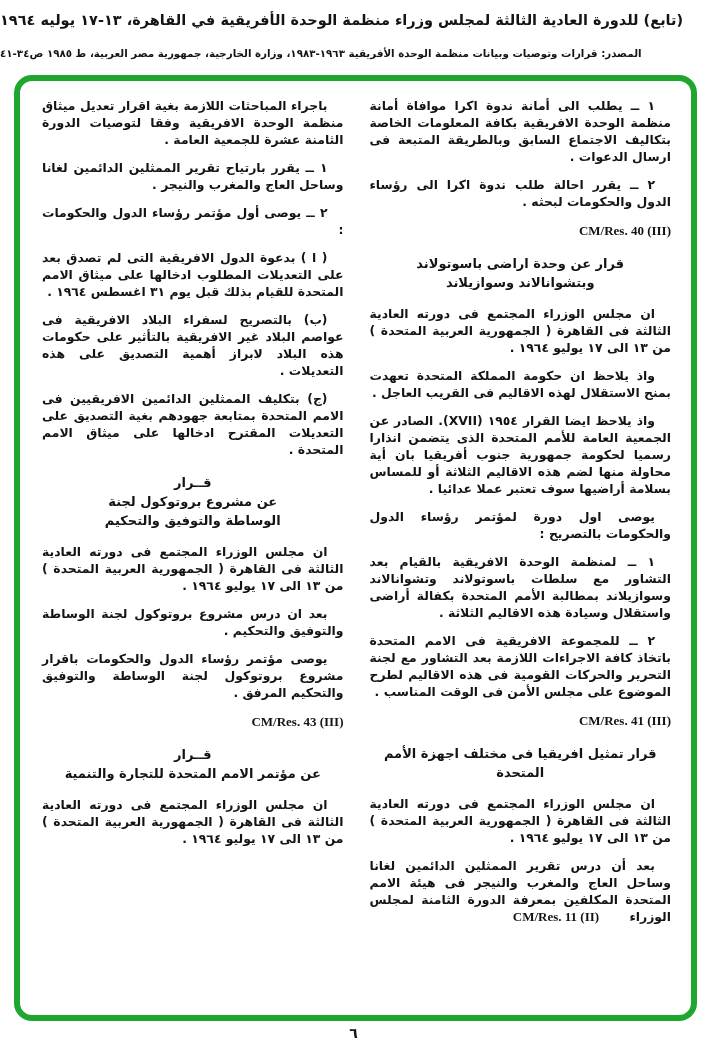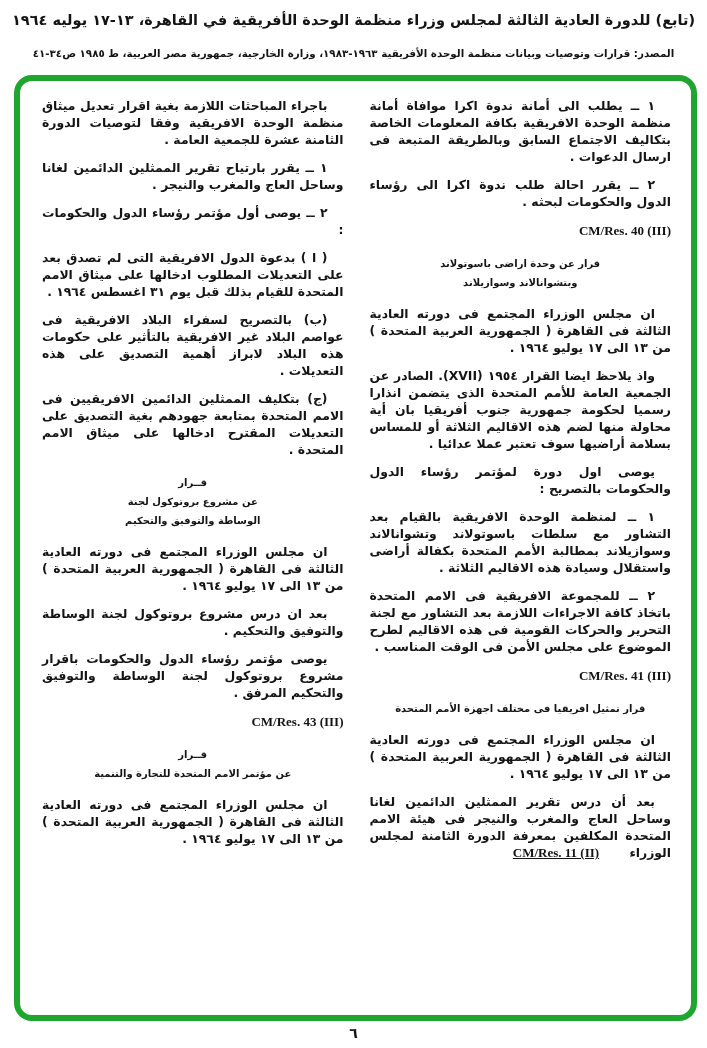--- a/index.html
+++ b/index.html
@@ -13,21 +13,21 @@
     position: relative;
     font-family: "DejaVu Sans", sans-serif;
     color: #141414;
     overflow: hidden;
   }
   .page-header {
     position: absolute;
     top: 12px;
     left: 0;
     width: 100%;
-    text-align: center;
+    text-align: left;
     direction: rtl;
   }
   .header-line1 {
     font-size: 14.5px;
     font-weight: bold;
     letter-spacing: 0.2px;
   }
   .header-line2 {
     font-size: 10.3px;
     font-weight: bold;
@@ -62,42 +62,41 @@
     font-size: 12.4px;
     font-weight: bold;
     line-height: 17px;
     text-align: justify;
     text-indent: 16px;
     margin: 0 0 11px 0;
   }
   .title {
     text-align: center;
     font-weight: bold;
-    font-size: 10px;
+    font-size: 13px;
     line-height: 19px;
     white-space: pre-line;
     margin: 15px 0 13px 0;
     text-indent: 0;
   }
   .ref {
     direction: ltr;
     text-align: right;
     font-family: "Liberation Serif", serif;
     font-weight: bold;
     font-size: 13px;
     margin: 13px 0 12px 0;
   }
   .inline-ref {
     direction: ltr;
     unicode-bidi: embed;
     font-family: "Liberation Serif", serif;
     font-size: 13px;
     margin-right: 26px;
     white-space: nowrap;
-    text-decoration: underline;
   }
   .page-number {
     position: absolute;
     top: 1025px;
     left: 0;
     width: 100%;
     text-align: center;
     font-weight: bold;
     font-size: 14px;
   }
@@ -113,20 +112,21 @@
 <div class="doc-frame">
   <div class="columns">
 
     <div class="col">
       <p class="para">١ ــ يطلب الى أمانة ندوة اكرا موافاة أمانة منظمة الوحدة الافريقية بكافة المعلومات الخاصة بتكاليف الاجتماع السابق وبالطريقة المتبعة فى ارسال الدعوات .</p>
       <p class="para">٢ ــ يقرر احالة طلب ندوة اكرا الى رؤساء الدول والحكومات لبحثه .</p>
       <div class="ref">CM/Res. 40 (III)</div>
       <div class="title">قرار عن وحدة اراضى باسوتولاند
 وبتشوانالاند وسوازيلاند</div>
       <p class="para">ان مجلس الوزراء المجتمع فى دورته العادية الثالثة فى القاهرة ( الجمهورية العربية المتحدة ) من ١٣ الى ١٧ يوليو ١٩٦٤ .</p>
+      <p class="para">واذ يلاحظ ان حكومة المملكة المتحدة تعهدت بمنح الاستقلال لهذه الاقاليم فى القريب العاجل .</p>
       <p class="para">واذ يلاحظ ايضا القرار ١٩٥٤ (XVII). الصادر عن الجمعية العامة للأمم المتحدة الذى يتضمن انذارا رسميا لحكومة جمهورية جنوب أفريقيا بان أية محاولة منها لضم هذه الاقاليم الثلاثة أو للمساس بسلامة أراضيها سوف تعتبر عملا عدائيا .</p>
       <p class="para">يوصى اول دورة لمؤتمر رؤساء الدول والحكومات بالتصريح :</p>
       <p class="para">١ ــ لمنظمة الوحدة الافريقية بالقيام بعد التشاور مع سلطات باسوتولاند وتشوانالاند وسوازيلاند بمطالبة الأمم المتحدة بكفالة أراضى واستقلال وسيادة هذه الاقاليم الثلاثة .</p>
       <p class="para">٢ ــ للمجموعة الافريقية فى الامم المتحدة باتخاذ كافة الاجراءات اللازمة بعد التشاور مع لجنة التحرير والحركات القومية فى هذه الاقاليم لطرح الموضوع على مجلس الأمن فى الوقت المناسب .</p>
       <div class="ref">CM/Res. 41 (III)</div>
       <div class="title">قرار تمثيل افريقيا فى مختلف اجهزة الأمم المتحدة</div>
       <p class="para">ان مجلس الوزراء المجتمع فى دورته العادية الثالثة فى القاهرة ( الجمهورية العربية المتحدة ) من ١٣ الى ١٧ يوليو ١٩٦٤ .</p>
       <p class="para"><span>بعد أن درس تقرير الممثلين الدائمين لغانا وساحل العاج والمغرب والنيجر فى هيئة الامم المتحدة المكلفين بمعرفة الدورة الثامنة لمجلس الوزراء</span> <span class="inline-ref">CM/Res. 11 (II)</span></p>
     </div>
 

